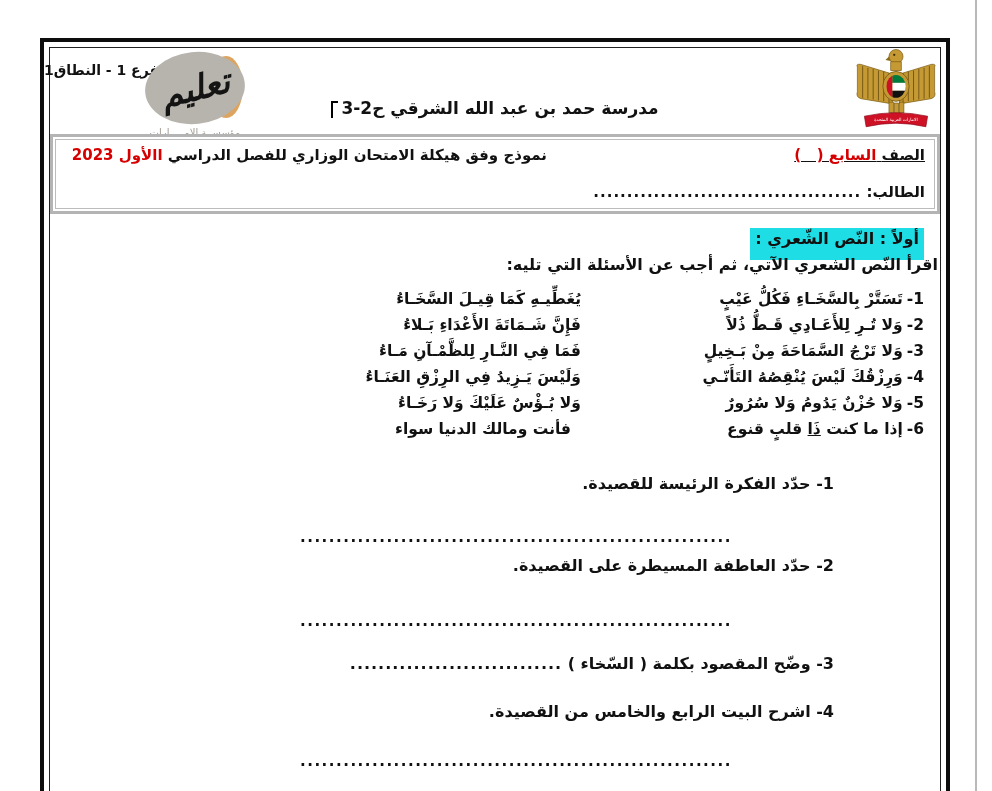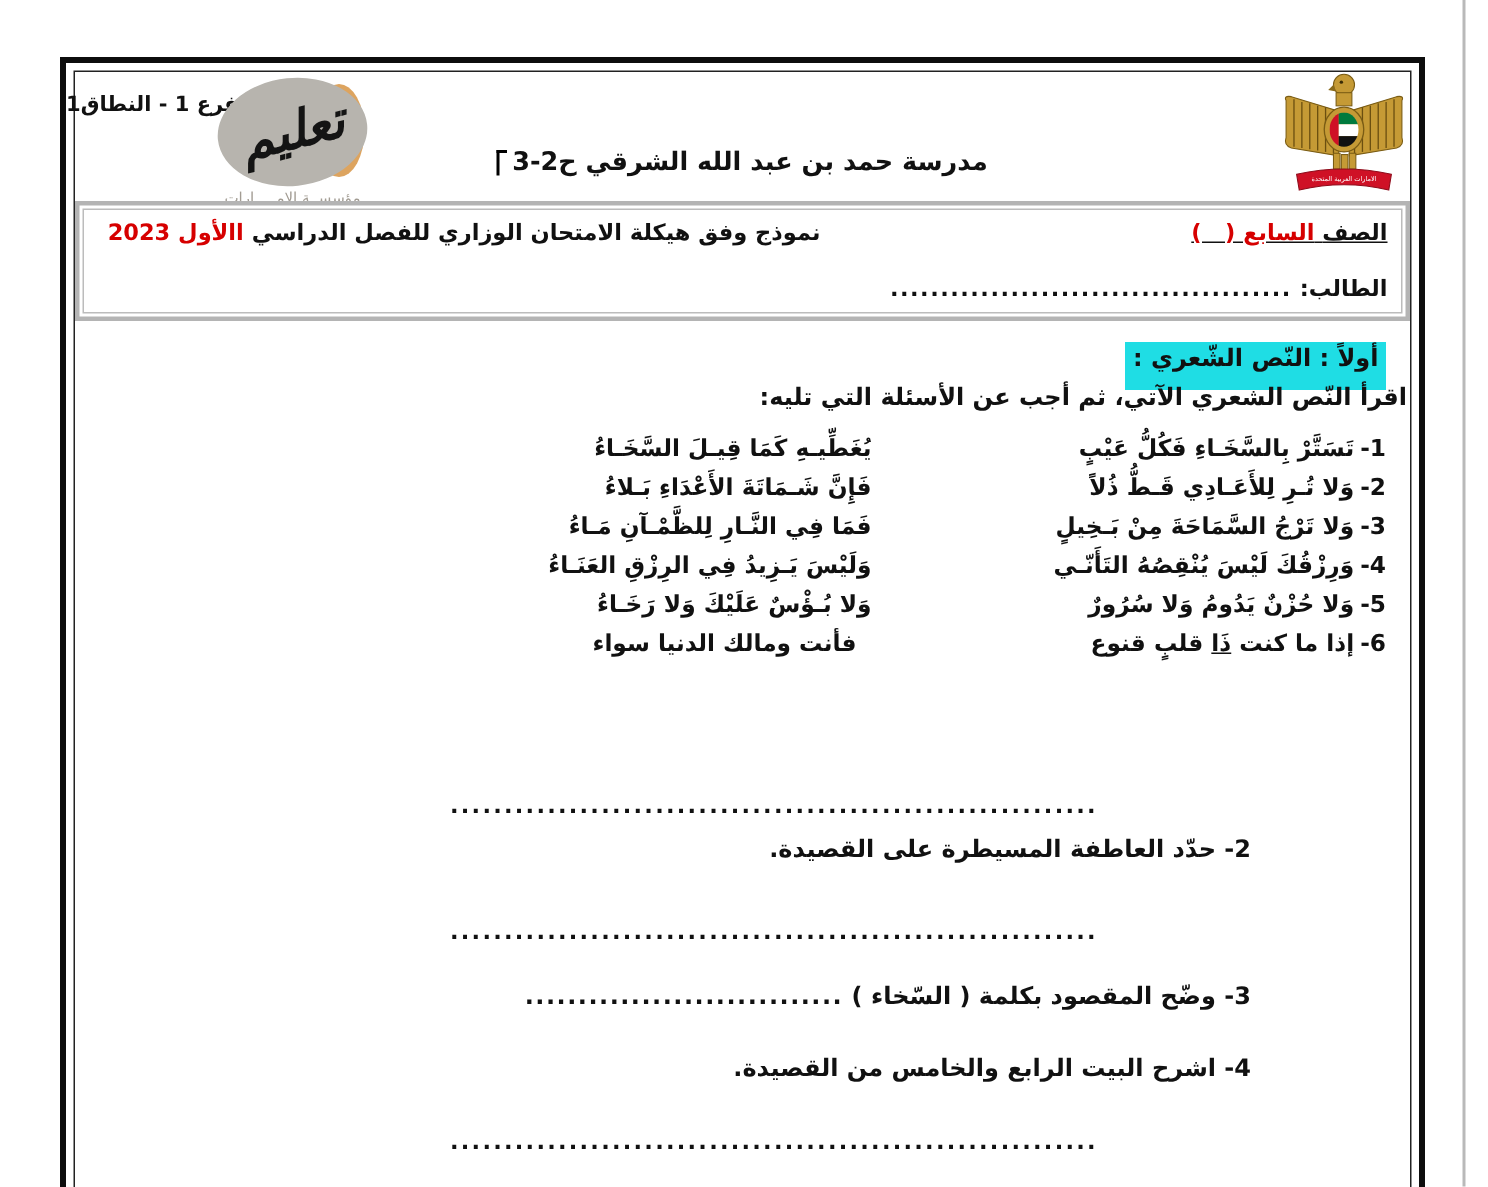--- a/index.html
+++ b/index.html
@@ -183,20 +183,21 @@
     <div class="verse">
       <div class="hemistich-a"><span class="vnum">5-</span><span>وَلا حُزْنٌ يَدُومُ وَلا سُرُورٌ</span></div>
       <div class="hemistich-b">وَلا بُـؤْسٌ عَلَيْكَ وَلا رَخَـاءُ</div>
     </div>
     <div class="verse v6">
       <div class="hemistich-a"><span class="vnum">6-</span><span>إذا ما كنت </span><span class="u">ذَا</span><span> قلبٍ قنوع</span></div>
       <div class="hemistich-b">فأنت ومالك الدنيا سواء</div>
     </div>
   </div>
 
+  <div class="question q1">1- حدّد الفكرة الرئيسة للقصيدة.</div>
   <div class="dots-line d1">....................................................................................................</div>
 
   <div class="question q2">2- حدّد العاطفة المسيطرة على القصيدة.</div>
   <div class="dots-line d2">....................................................................................................</div>
 
   <div class="question q3">
     <span>3- وضّح المقصود بكلمة ( السّخاء )</span>
     <span class="inline-dots">..............................</span>
   </div>
 

